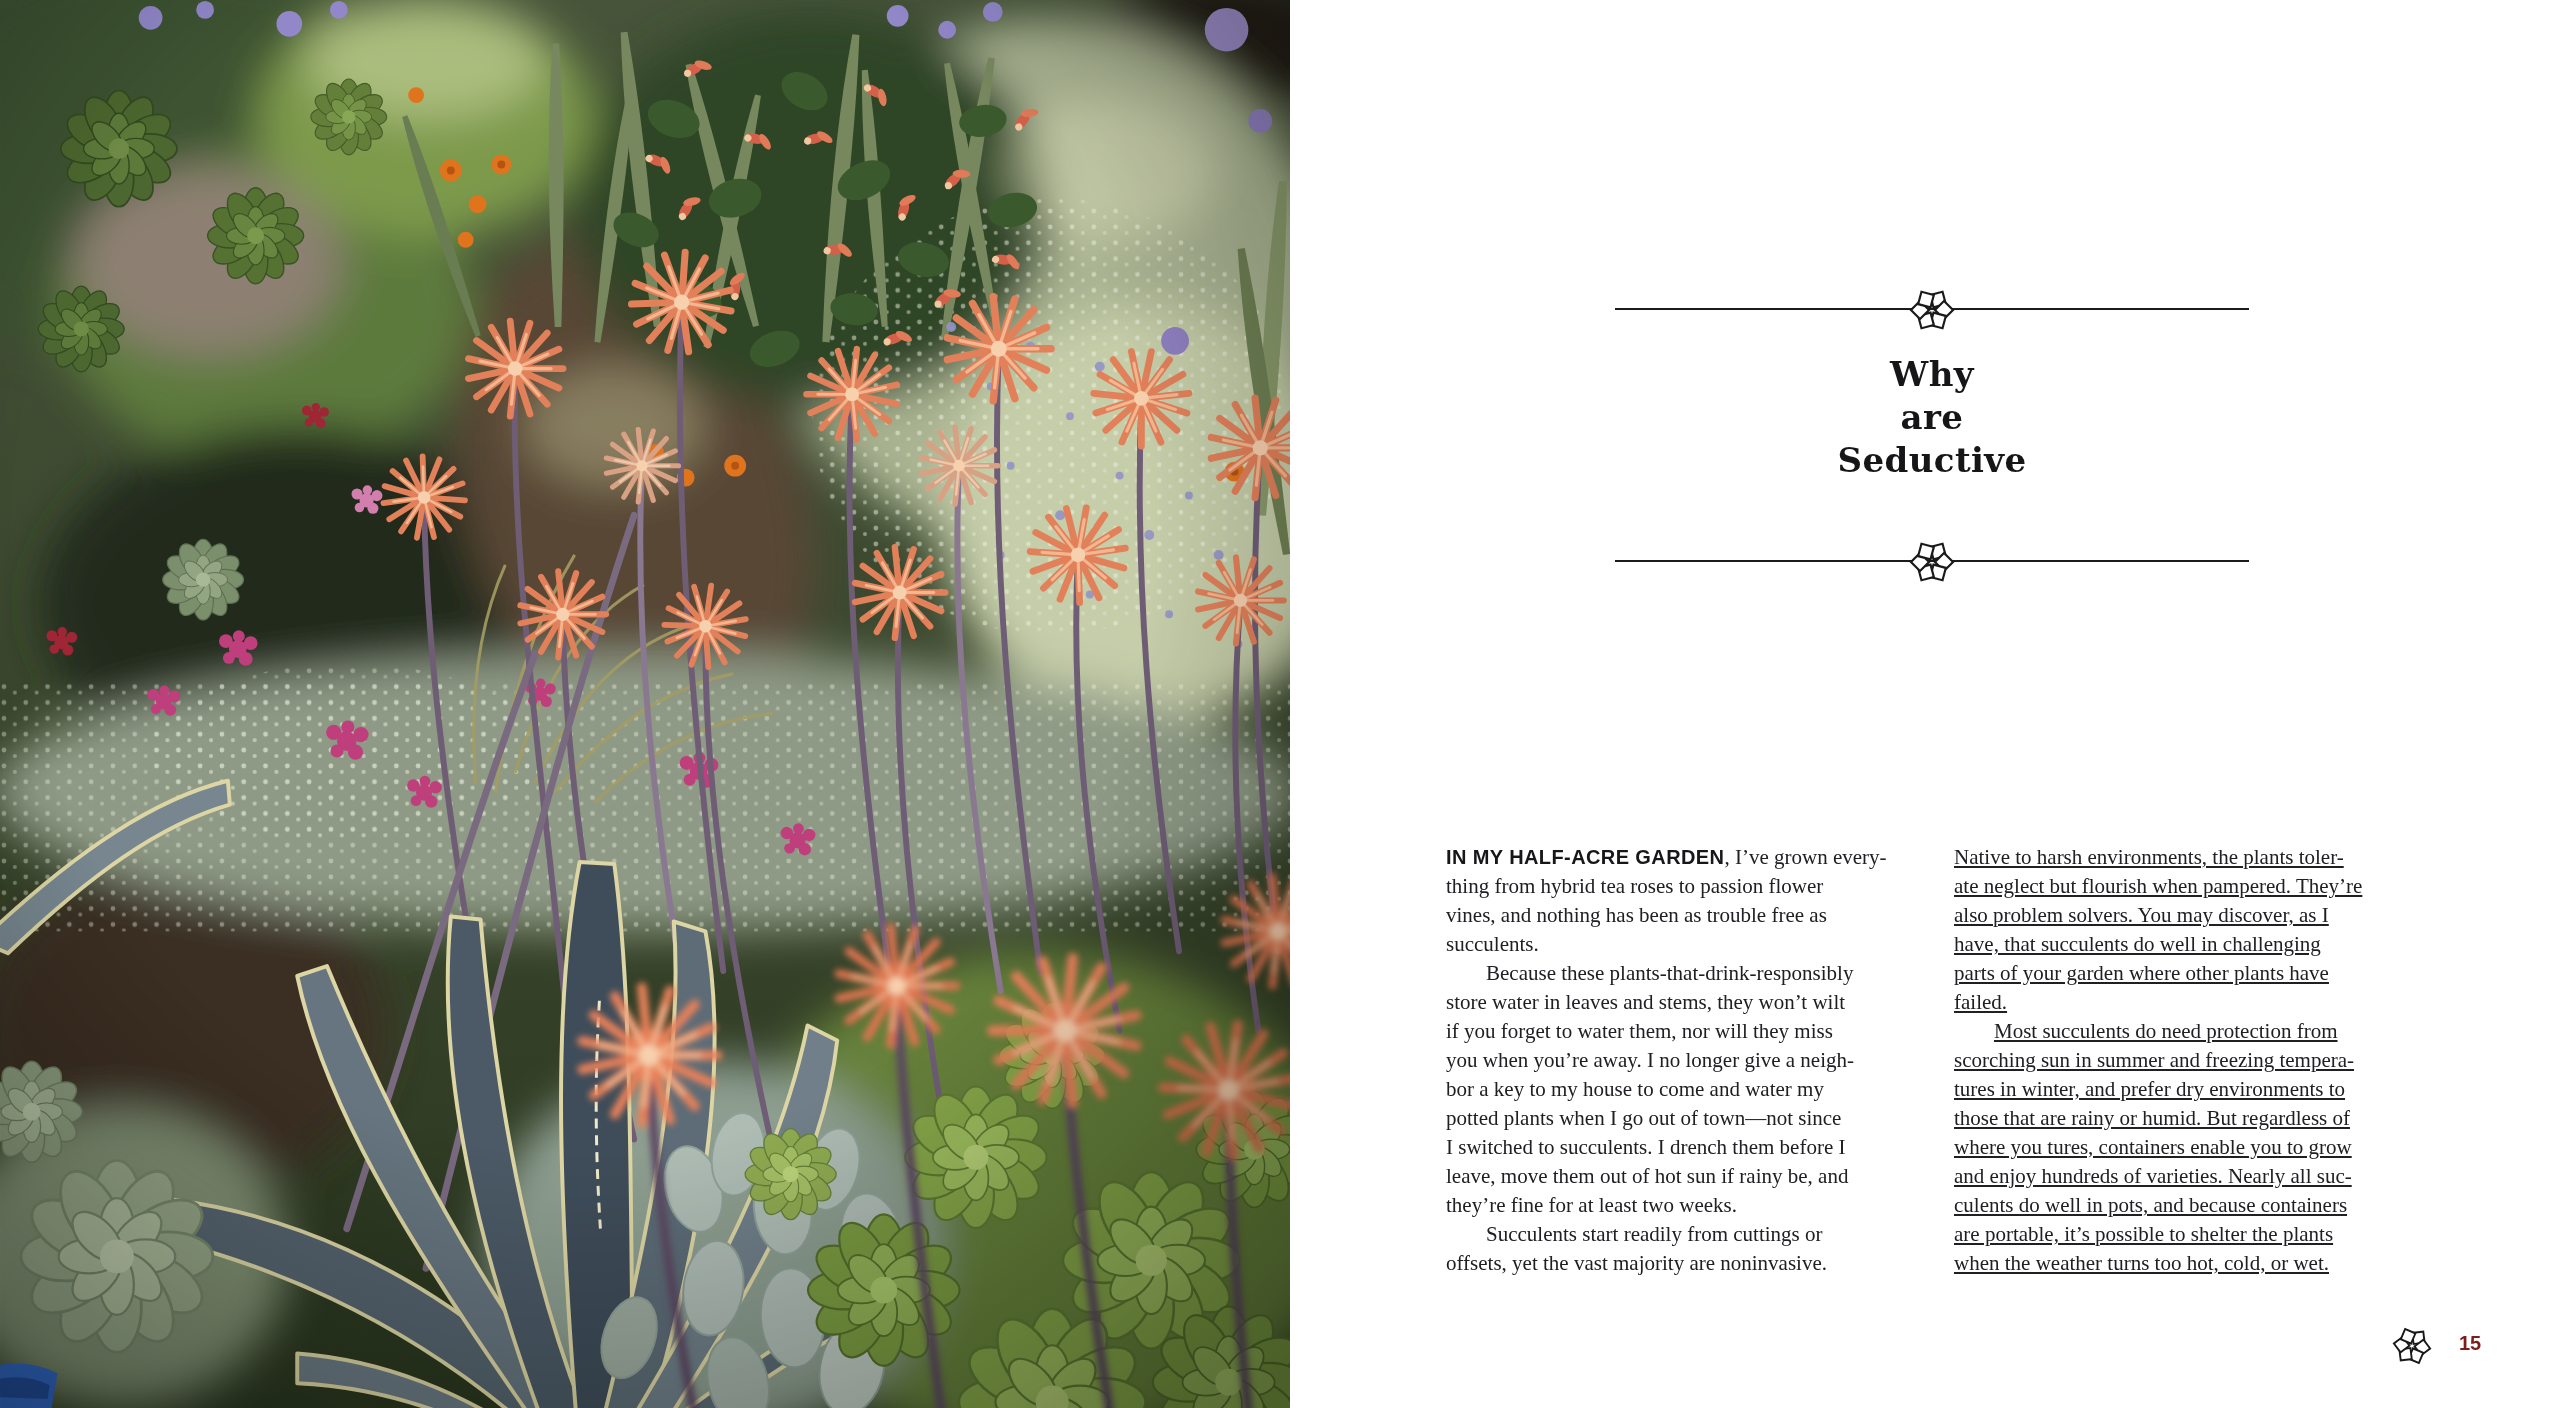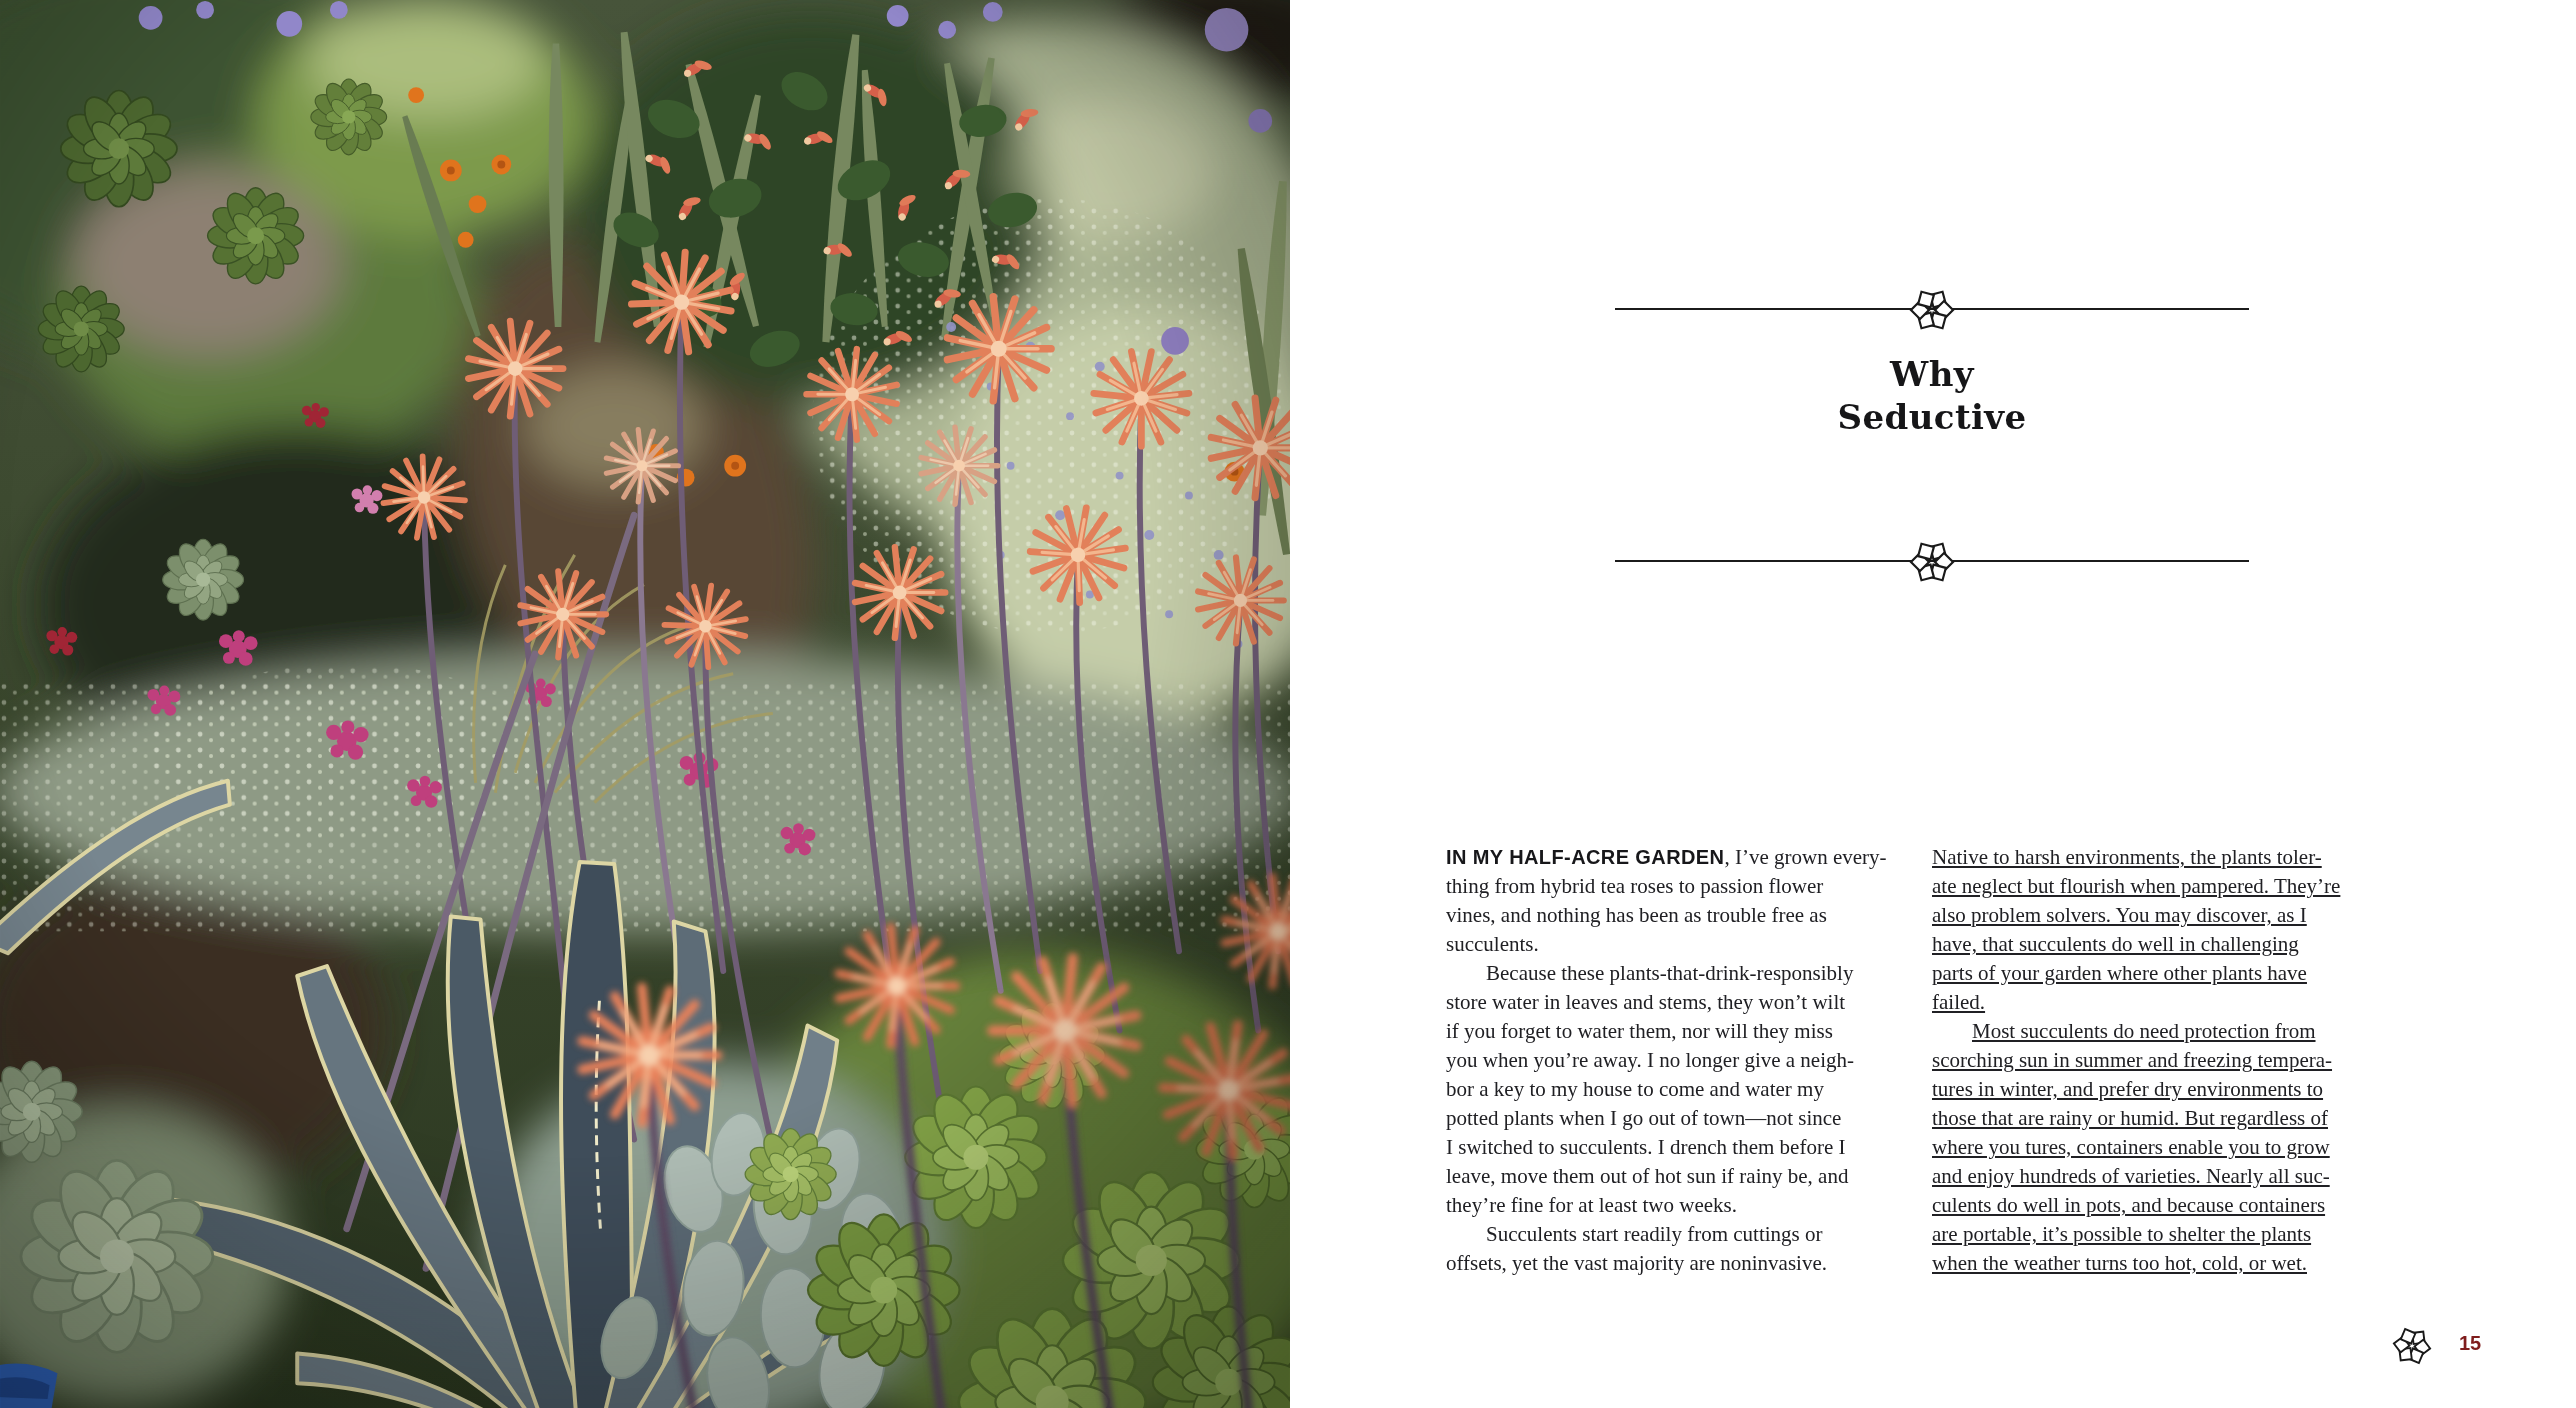--- a/index.html
+++ b/index.html
@@ -16,21 +16,21 @@
   .rule-row{position:absolute;left:325px;width:634px;height:48px;}
   .rule-row .rule{position:absolute;left:0;right:0;top:22px;height:2.4px;background:#1b1b1b;}
   .rule-row .orn{position:absolute;left:50%;top:50%;transform:translate(-50%,-50%);}
   .rule-top{top:286px;}
   .rule-bottom{top:538px;}
 
   .chapter-title{position:absolute;top:353px;left:325px;width:634px;text-align:center;
                  font-family:"DejaVu Serif",serif;font-weight:700;font-size:34px;line-height:43px;
                  color:#161618;letter-spacing:0.4px;}
 
-  .columns{position:absolute;left:156px;top:843px;display:flex;gap:10px;}
+  .columns{position:absolute;left:156px;top:843px;display:flex;gap:32px;}
   .col{font-size:21px;line-height:29px;color:#202024;}
   .col-left{width:476px;}
   .col-right{width:495px;text-decoration:underline;}
   .line{white-space:pre;}
   .line.indent{padding-left:40px;}
   .lead-in{font-family:"Liberation Sans",sans-serif;font-weight:700;font-size:20px;
            letter-spacing:0.4px;color:#17171a;}
 
   .footer-orn{position:absolute;left:1102px;top:1324px;transform:rotate(8deg);}
   .pageno{position:absolute;left:1169px;top:1332px;font-family:"Liberation Sans",sans-serif;
@@ -434,20 +434,21 @@
     <div class="chapter-head">
       <div class="rule-row rule-top">
         <span class="rule"></span>
         <svg class="orn" width="46" height="50" viewBox="-1 -1 46 50">
             <use href="#orn-shape"></use>
           </svg>
       </div>
 
       <h1 class="chapter-title" style="margin:0">
         <div>Why</div>
+        <div>are</div>
         <div>Seductive</div>
       </h1>
 
       <div class="rule-row rule-bottom">
         <span class="rule"></span>
         <svg class="orn" width="46" height="50" viewBox="-1 -1 46 50">
             <use href="#orn-shape"></use>
           </svg>
       </div>
     </div>

